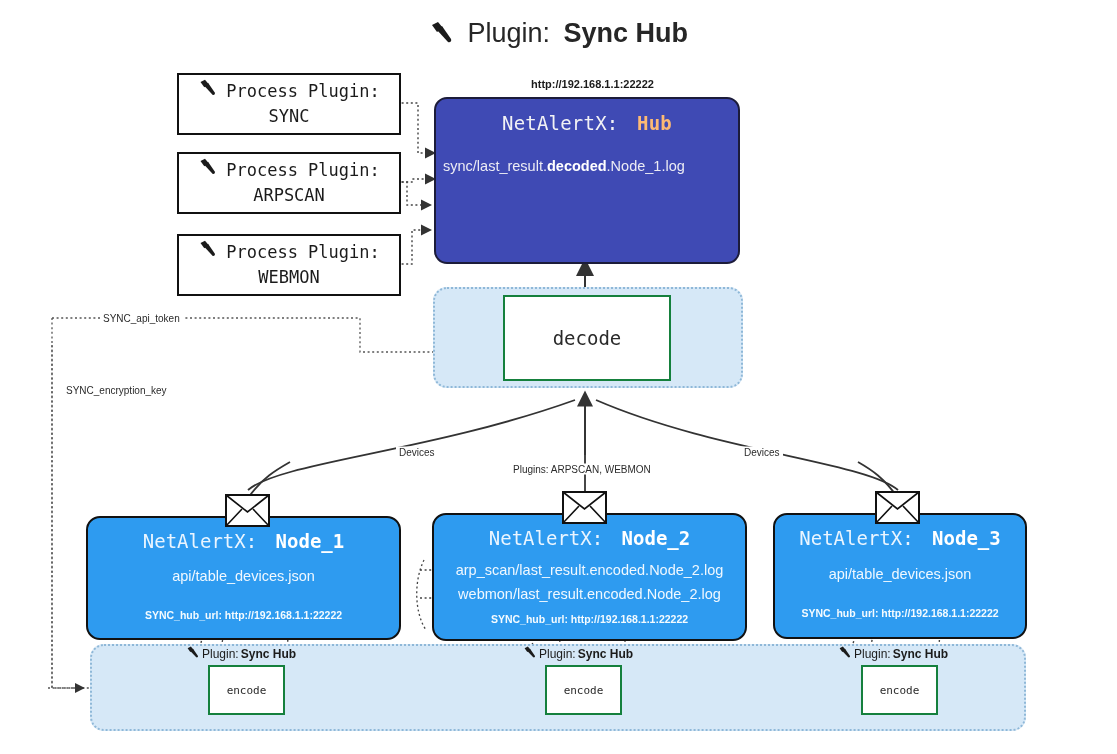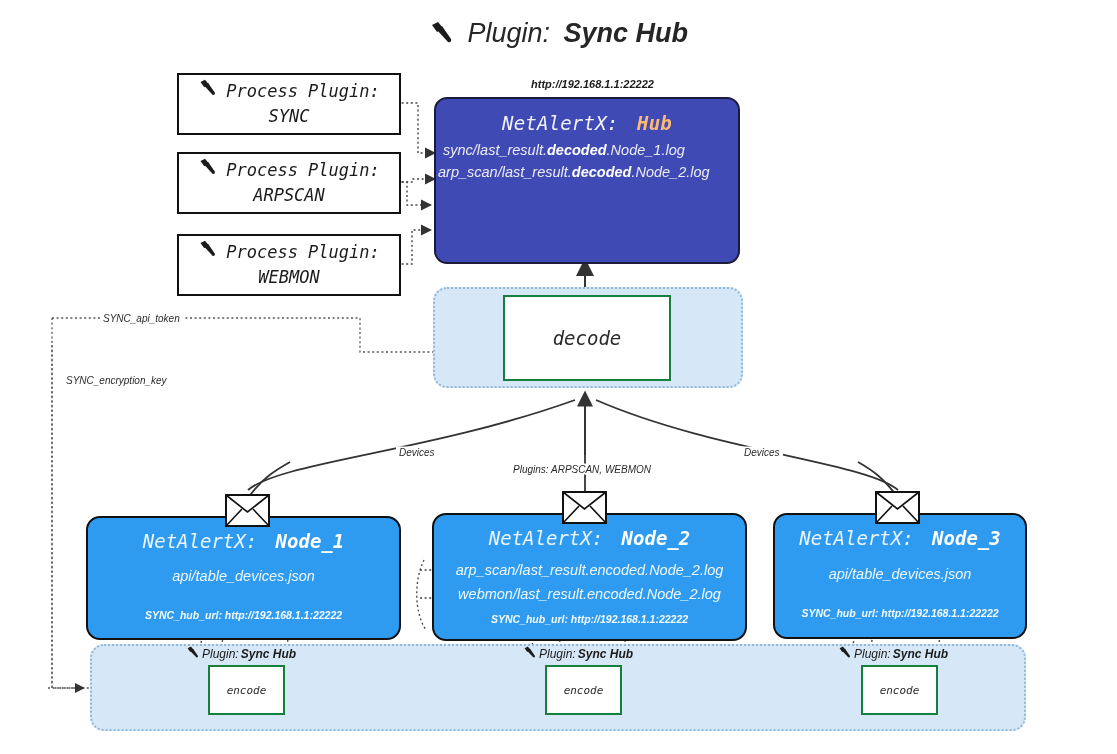--- a/index.html
+++ b/index.html
@@ -1,18 +1,18 @@
 <!DOCTYPE html>
 <html><head>
 <meta charset="utf-8">
 <style>
   html,body{margin:0;padding:0;background:#ffffff;}
   body{width:1117px;height:754px;position:relative;overflow:hidden;
        font-family:"Liberation Sans",sans-serif;color:#1a1a1a;}
-  .stage{position:absolute;left:0;top:0;width:1007px;height:754px;font-style:italic;}
+  .stage{position:absolute;left:0;top:0;width:1007px;height:754px;}
   svg.edges{position:absolute;left:0;top:0;width:1117px;height:754px;pointer-events:none;}
 
   
   .title{position:absolute;left:0;top:18px;width:1117px;text-align:center;
          font-size:27px;color:#262626;z-index:5;white-space:nowrap;}
   .title .plug{display:inline-block;vertical-align:-3px;margin-right:5px;}
   .title .b{font-weight:bold;}
 
   
   .pbox{position:absolute;border:2px solid #111;background:#fff;z-index:4;
@@ -21,21 +21,21 @@
         display:flex;flex-direction:column;align-items:center;justify-content:center;}
   .pbox .l1{display:flex;align-items:center;gap:8px;white-space:nowrap;}
   .pbox .l2{white-space:nowrap;}
 
   
   .hub{position:absolute;background:#3f4ab4;border:2px solid #1c1c3a;border-radius:13px;
        z-index:4;color:#fff;}
   .hub-title{text-align:center;font-family:"DejaVu Sans Mono","Liberation Mono",monospace;
              font-size:19px;margin-top:13px;color:#f2f2f5;letter-spacing:.2px;}
   .hub-title b{color:#fdba74;}
-  .hub-line{font-size:14.5px;color:#ececf4;margin-top:8px;padding-left:7px;white-space:nowrap;}
+  .hub-line{font-size:14.5px;color:#ececf4;margin-top:24px;padding-left:7px;white-space:nowrap;}
   .hub-line b{color:#fff;font-weight:bold;}
   .hub-url{position:absolute;font-size:11px;font-weight:bold;color:#1b1b1b;z-index:5;white-space:nowrap;}
 
   
   .lblue{position:absolute;background:#d6e8f7;border:2.4px dotted #8fb8d8;border-radius:14px;z-index:1;}
 
   
   .wbox{position:absolute;background:#fff;border:2px solid #15803d;z-index:3;
         display:flex;align-items:center;justify-content:center;
         font-family:"DejaVu Sans Mono","Liberation Mono",monospace;color:#2a2a2a;}
@@ -194,32 +194,29 @@
   <div class="hub-url" style="left:531px;top:78px;">http://192.168.1.1:22222</div>
 
   <div class="hub" style="left:434px;top:97px;width:302px;height:163px;">
     <div class="hub-title">
       <span>NetAlertX:</span>
       <b style="margin-left:7px">Hub</b>
     </div>
     <div class="hub-line">
       <span>sync/last_result.</span><b>decoded</b><span>.Node_1.log</span>
     </div>
-    <div class="hub-line" style="padding-left:2px;margin-top:6px">
-      <span>arp_scan/last_result.</span><b>decoded</b><span>.Node_2.log</span>
-    </div>
   </div>
 
   <div class="lblue" style="left:433px;top:287px;width:306px;height:97px;"></div>
   <div class="wbox decode" style="left:503px;top:295px;width:164px;height:82px;">
     <span>decode</span>
   </div>
 
   <div class="elabel" style="left:100px;top:318px;transform:translateY(-50%);">SYNC_api_token</div>
-  <div class="elabel" style="left:63px;top:380px;transform:translateY(-50%);">SYNC_encryption_key</div>
+  <div class="elabel" style="left:63px;top:390px;transform:translateY(-50%);">SYNC_encryption_key</div>
 
   <div class="elabel" style="left:396px;top:452px;transform:translateY(-50%);">Devices</div>
   <div class="elabel" style="left:741px;top:452px;transform:translateY(-50%);">Devices</div>
   <div class="elabel" style="left:510px;top:469px;transform:translateY(-50%);">Plugins: ARPSCAN, WEBMON</div>
 
   <div class="env" style="left:225px;top:494px;">
     <svg width="45" height="33" viewBox="0 0 45 33">
       <rect x="1" y="1" width="43" height="31" fill="#fff" stroke="#111" stroke-width="2"></rect>
       <path d="M1,1 L22.5,18 L44,1" fill="none" stroke="#111" stroke-width="1.6"></path>
       <path d="M1,32 L17,15 M44,32 L28,15" fill="none" stroke="#111" stroke-width="1.6"></path>

